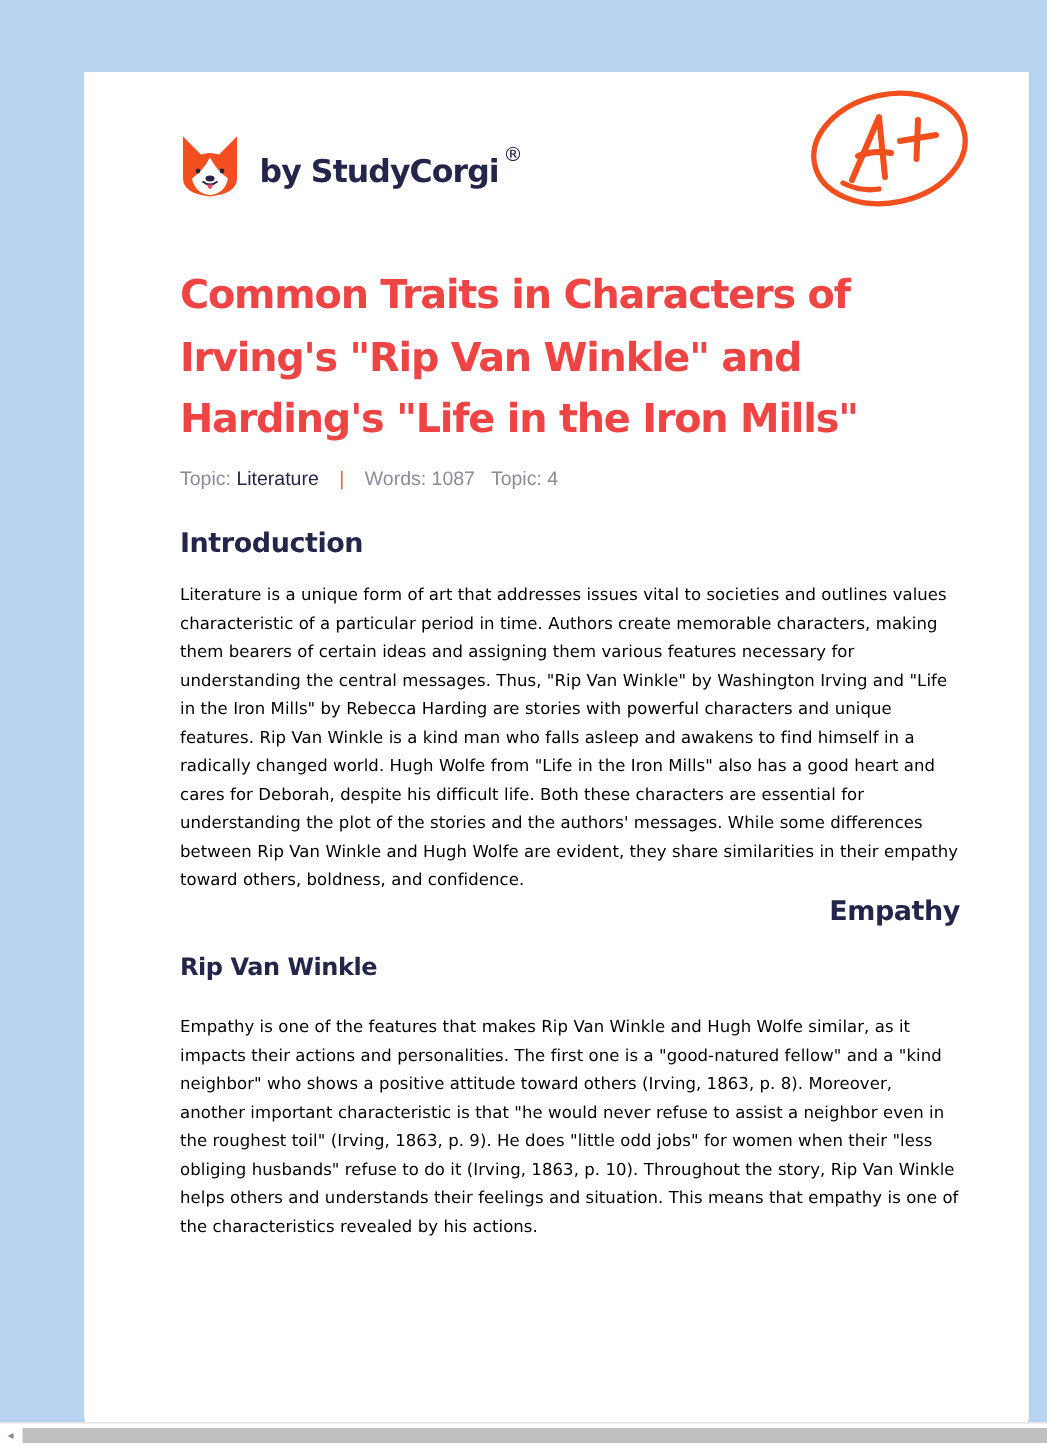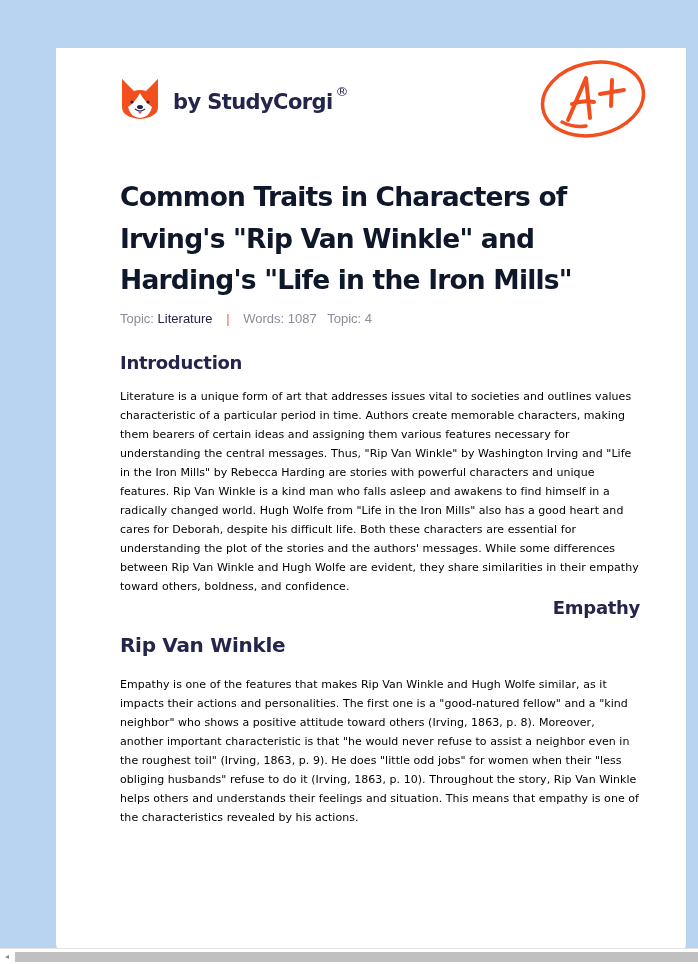--- a/index.html
+++ b/index.html
@@ -22,21 +22,21 @@
       top: 48px;
       width: 630px;
       height: 904px;
       background: #ffffff;
       border-radius: 0 0 8px 8px;
       overflow: hidden;
     }
     .header {
       position: absolute;
       left: 64px;
-      top: 28px;
+      top: 40px;
       height: 46px;
       display: flex;
       align-items: center;
       justify-content: space-between;
     }
     .logo-icon {
       width: 40px;
       height: 44px;
       margin-right: 13px;
     }
@@ -66,21 +66,21 @@
     }
     .title {
       position: absolute;
       left: 64px;
       top: 128px;
       width: 520px;
       font-family: "DejaVu Sans", sans-serif;
       font-weight: bold;
       font-size: 26.5px;
       line-height: 41.5px;
-      color: #0f172a;
+      color: #ef4444;
       letter-spacing: -0.8px;
     }
     .meta {
       position: absolute;
       left: 64px;
       top: 263px;
       font-family: "Liberation Sans", sans-serif;
       font-size: 13px;
       color: #8a8c99;
       white-space: nowrap;
@@ -97,21 +97,21 @@
       font-family: "DejaVu Sans", sans-serif;
       font-weight: bold;
       font-size: 18px;
       color: #24254a;
       line-height: 22px;
       letter-spacing: -0.3px;
     }
     h3 {
       font-family: "DejaVu Sans", sans-serif;
       font-weight: bold;
-      font-size: 20px;
+      font-size: 16px;
       color: #24254a;
       line-height: 20px;
       letter-spacing: -0.3px;
     }
     p {
       font-family: "DejaVu Sans", sans-serif;
       font-size: 11px;
       line-height: 19px;
       color: #000000;
       letter-spacing: 0.05px;

